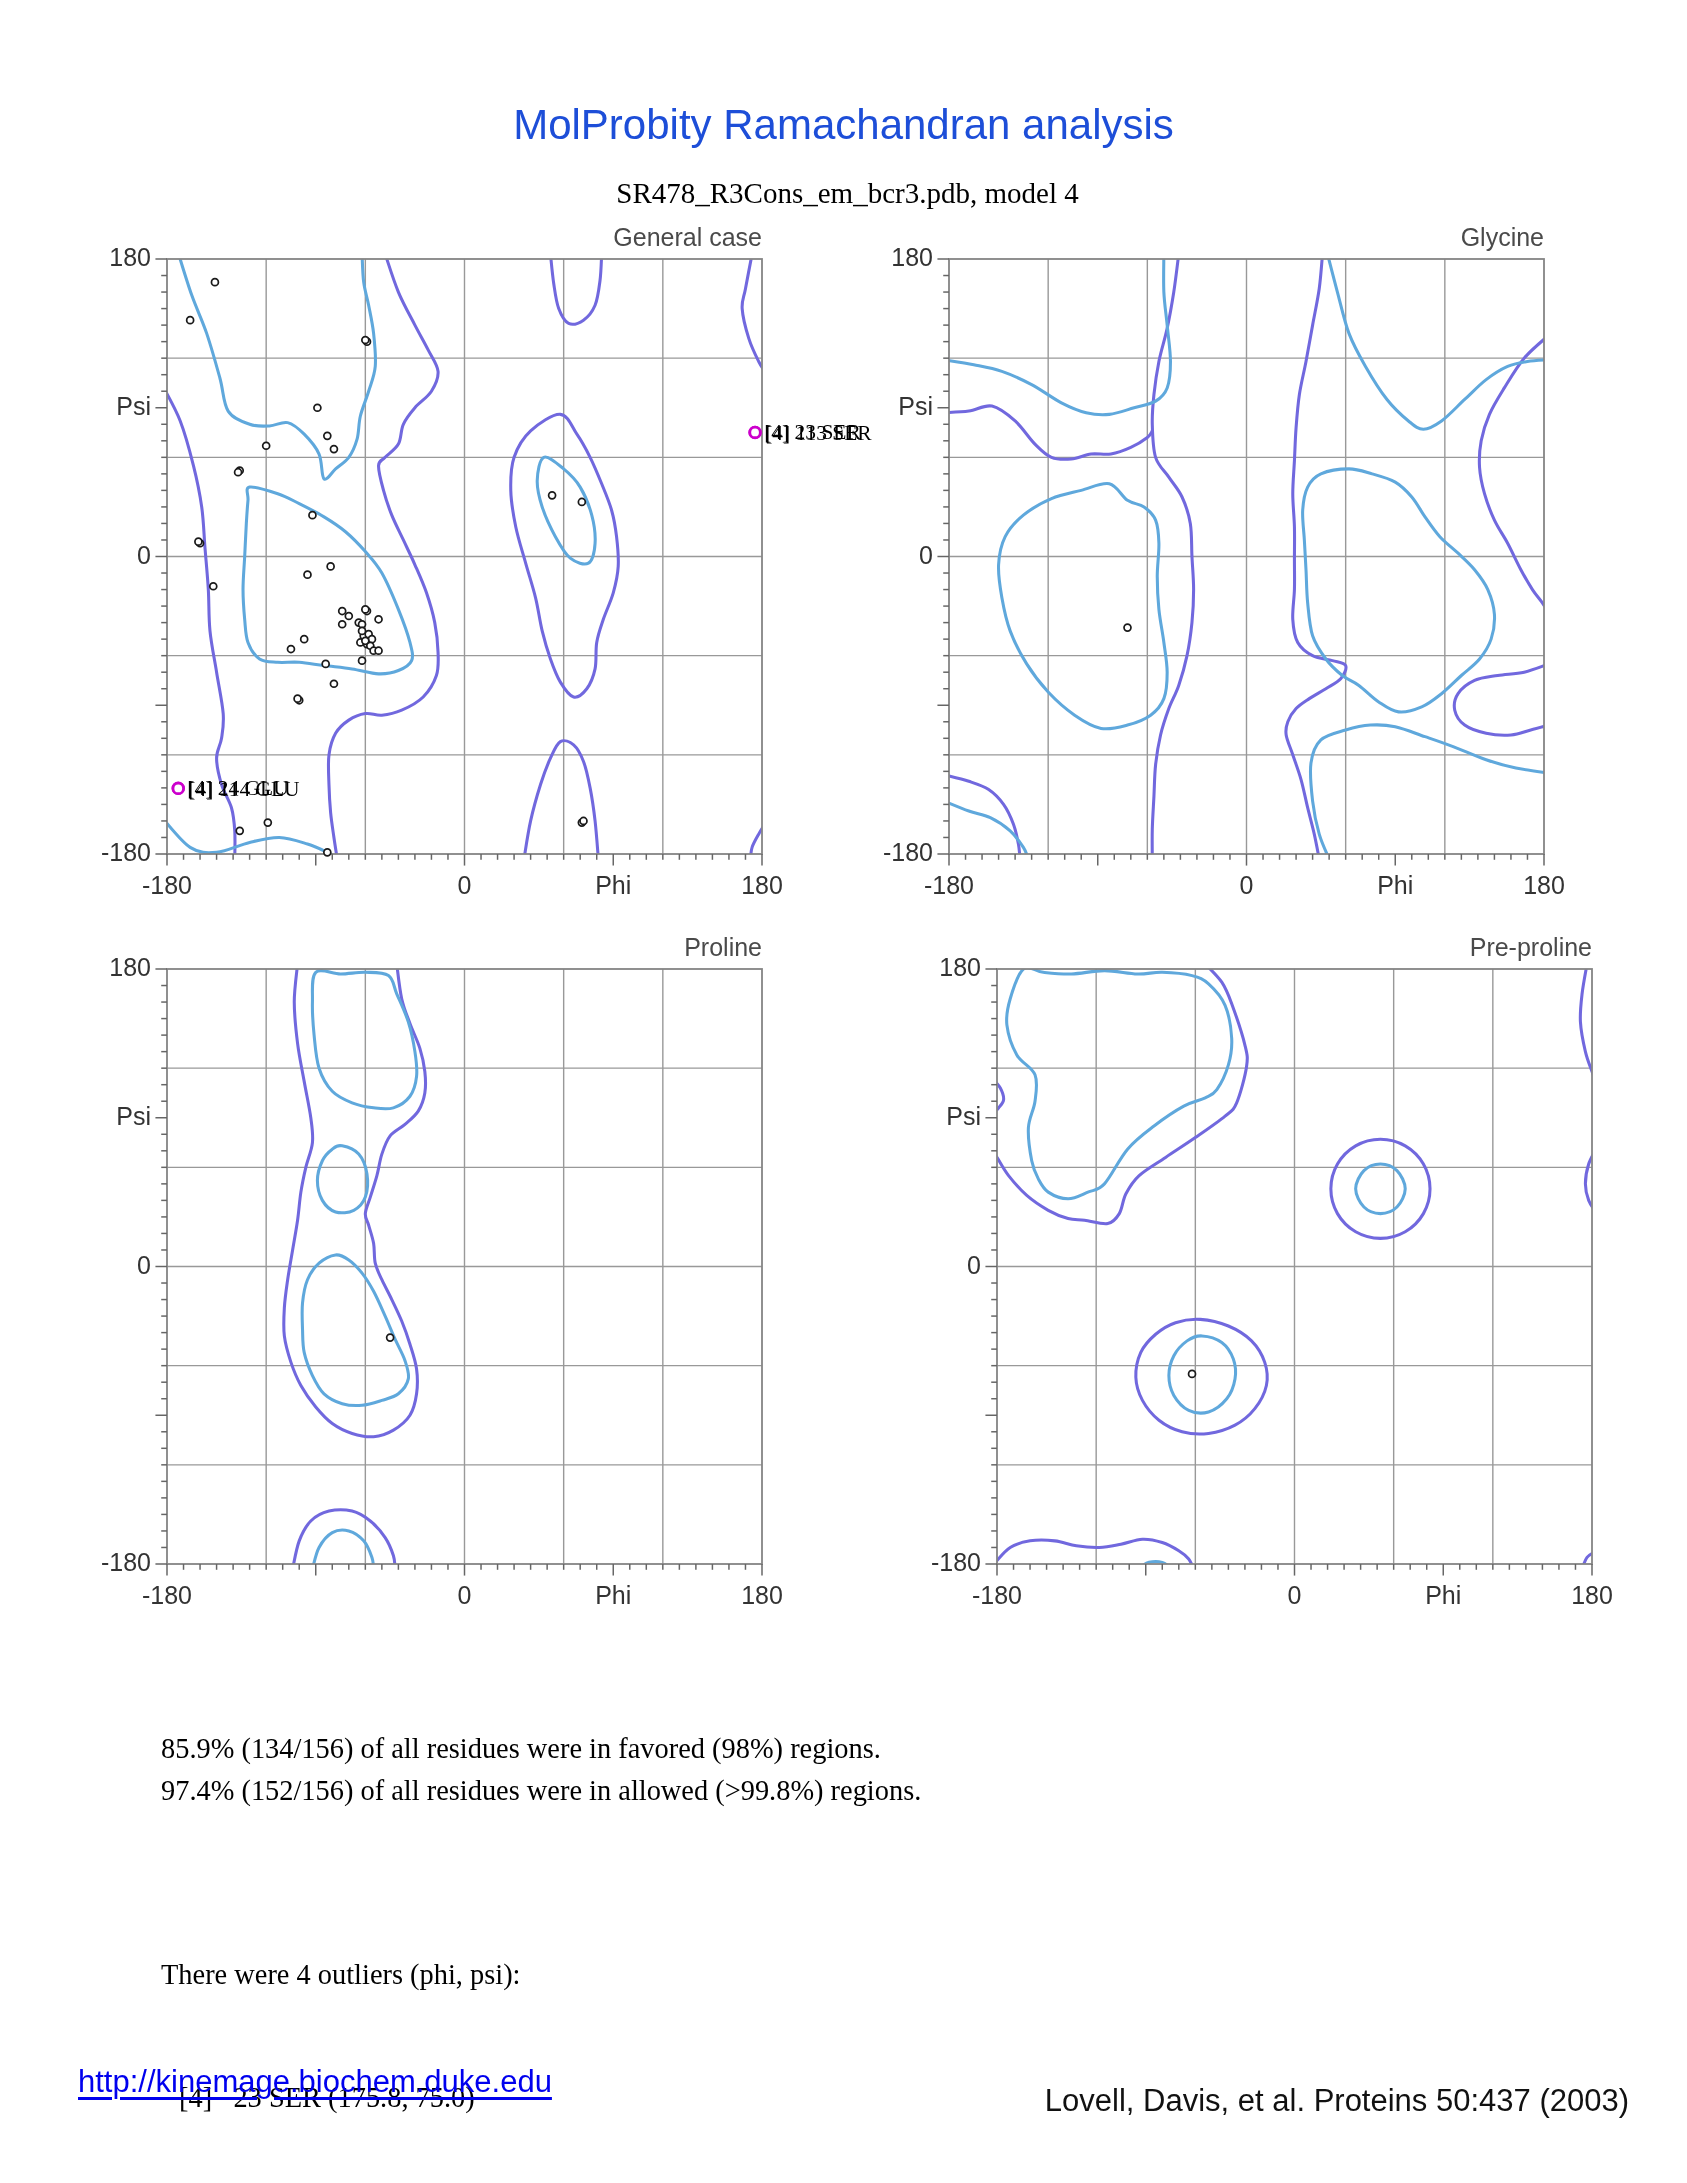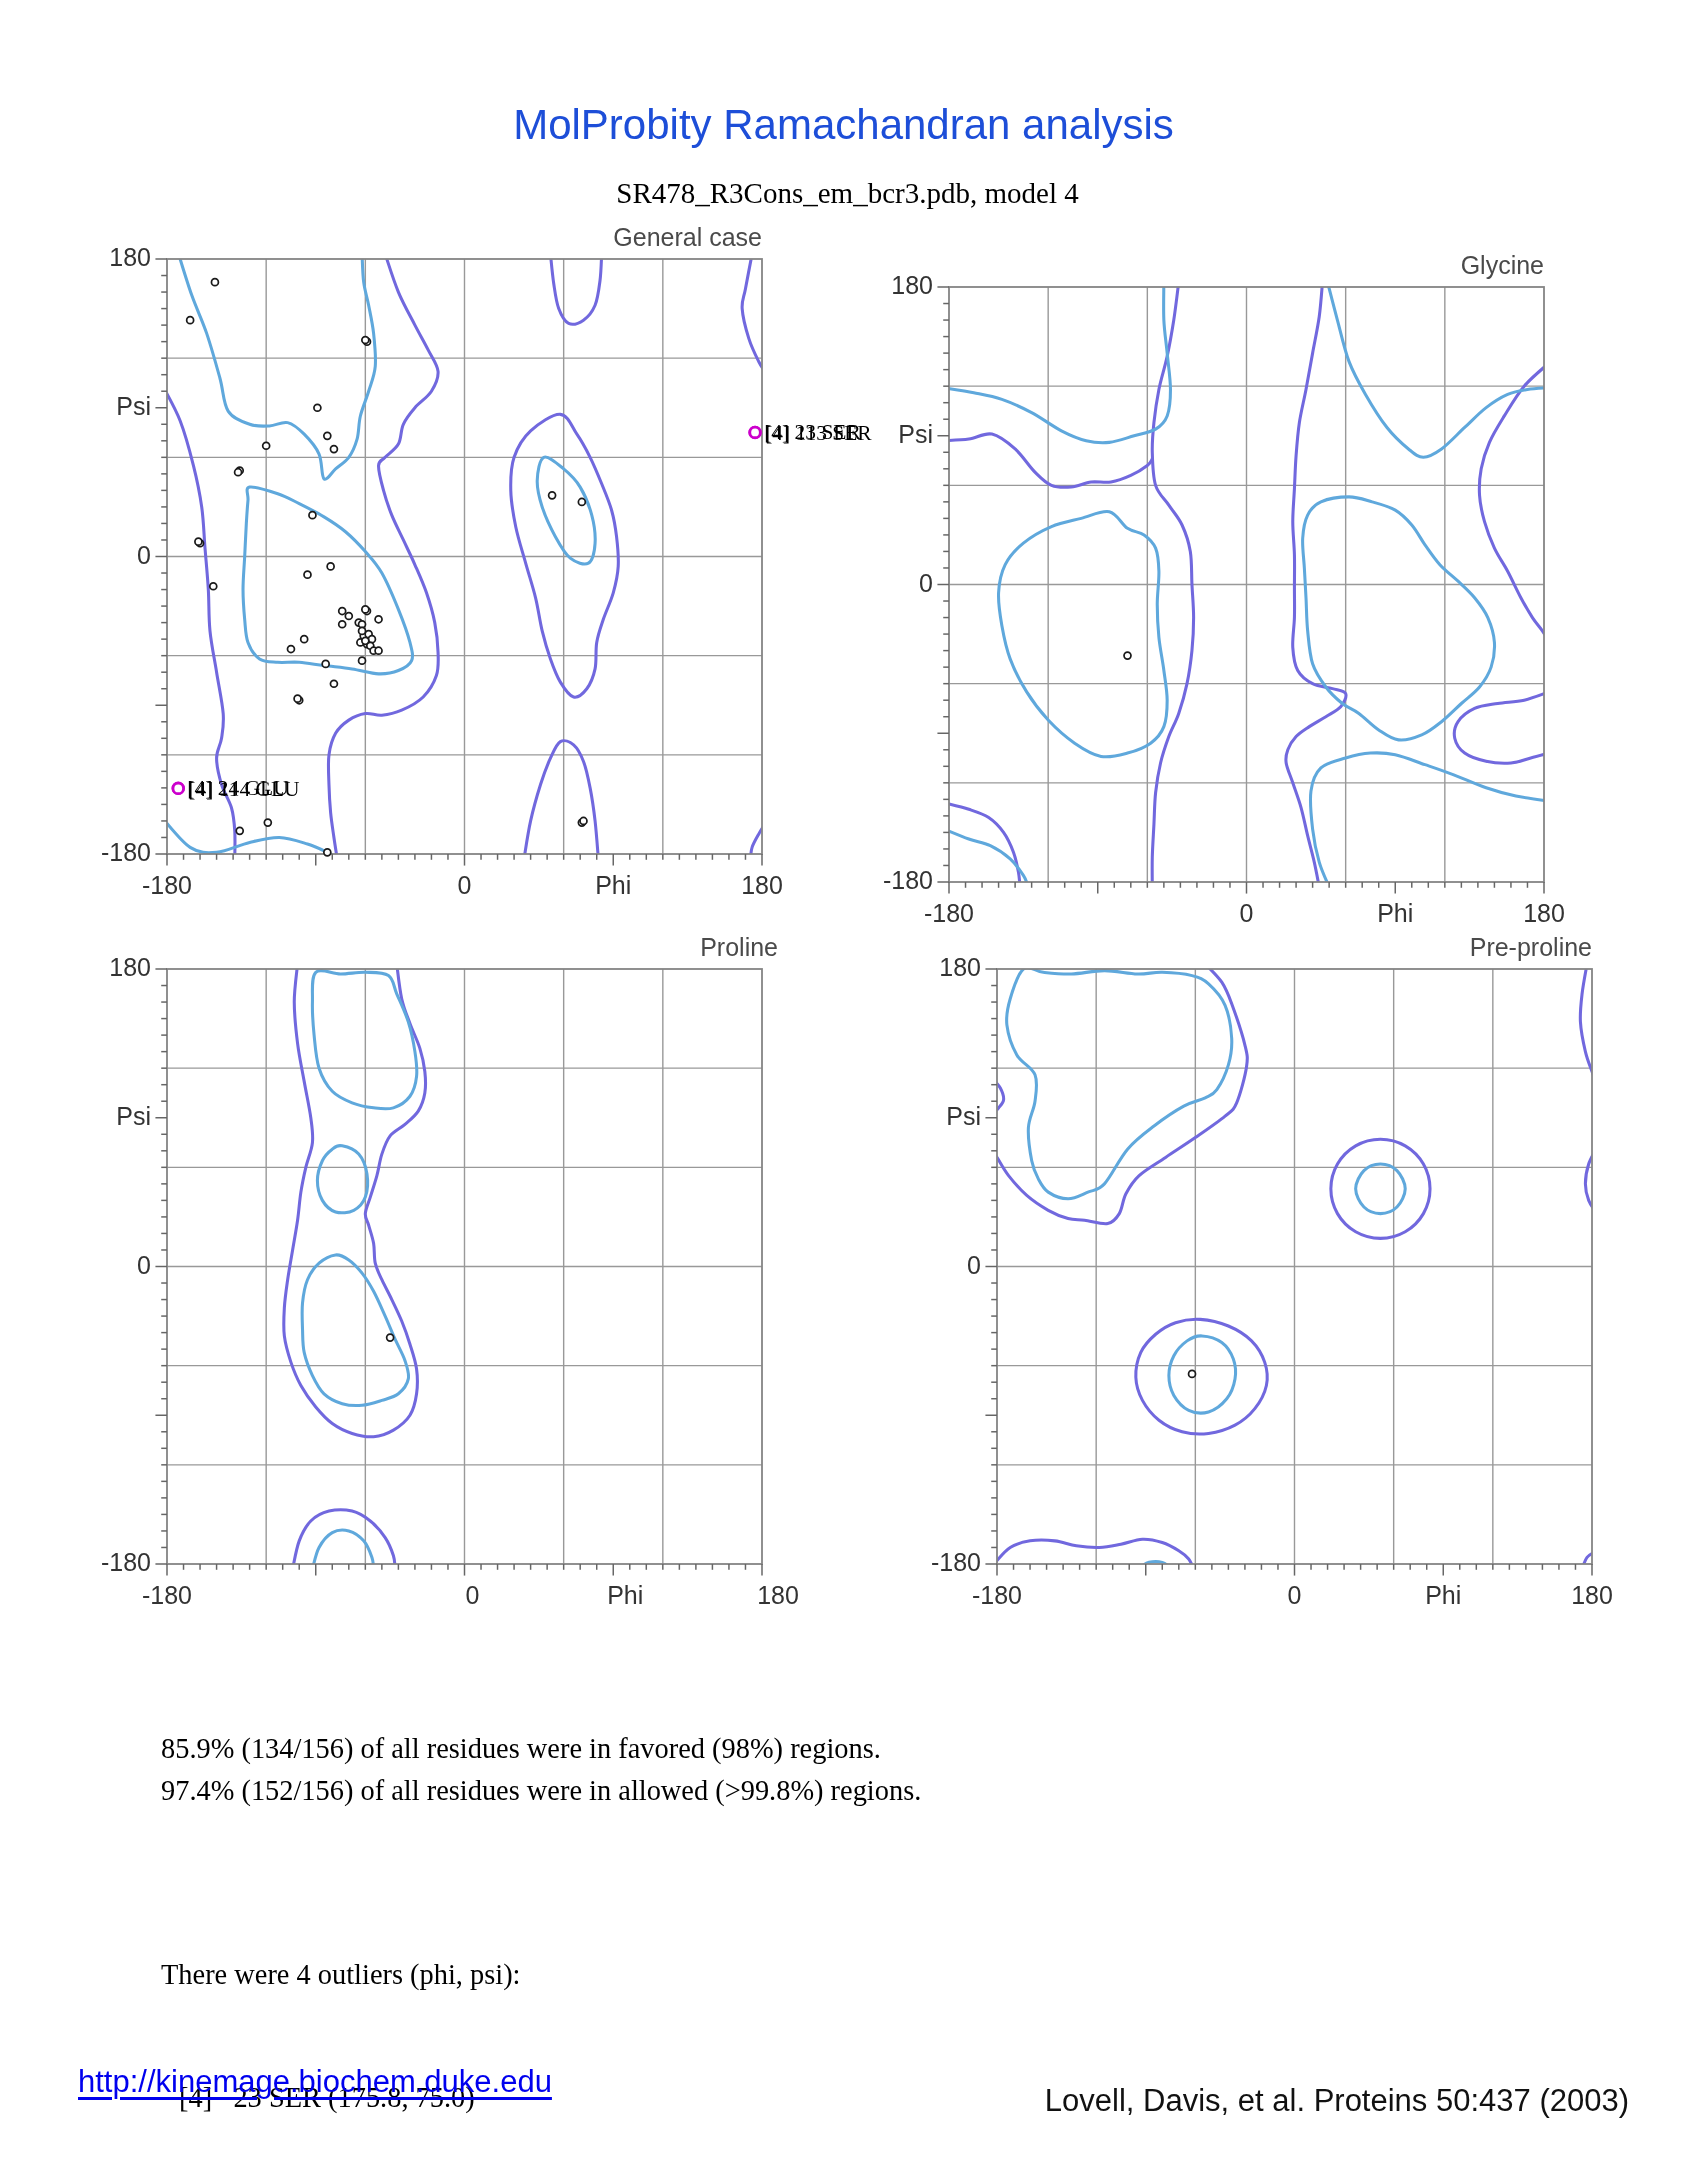--- a/index.html
+++ b/index.html
@@ -199,21 +199,21 @@
           <circle cx="6.800000000000011" cy="320.2" r="3.2" fill="#ffffff" stroke="#CC00CC" stroke-width="1.7"></circle>
           <circle cx="6.800000000000011" cy="320.3" r="3.2" fill="#ffffff" stroke="#CC00CC" stroke-width="1.7"></circle>
         </g>
         <text x="361.3" y="109.2" font-family="&quot;Liberation Serif&quot;, serif" font-size="13" fill="#000000">[4]  23 SER</text>
         <text x="361.9" y="109.5" font-family="&quot;Liberation Serif&quot;, serif" font-size="13" fill="#000000">[4]  113 SER</text>
         <text x="12.3" y="324.4" font-family="&quot;Liberation Serif&quot;, serif" font-size="13" fill="#000000">[4]  24 GLU</text>
         <text x="12.9" y="324.7" font-family="&quot;Liberation Serif&quot;, serif" font-size="13" fill="#000000">[4]  114 GLU</text>
       </svg>
   </div>
 
-  <div class="plot" style="left:949px;top:259px;margin-top:28px;">
+  <div class="plot" style="left:949px;top:259px;">
     <div class="plot-title">Glycine</div>
     <span class="ylab" style="top:0%;">180</span>
     <span class="ylab" style="top:25%;">Psi</span>
     <span class="ylab" style="top:50%;">0</span>
     <span class="ylab" style="top:100%;">-180</span>
     <span class="xlab" style="left:0%;">-180</span>
     <span class="xlab" style="left:50%;">0</span>
     <span class="xlab" style="left:75%;">Phi</span>
     <span class="xlab" style="left:100%;">180</span>
     <svg class="plot-svg" viewBox="0 0 360 360">
@@ -325,21 +325,21 @@
           <line x1="360" y1="360" x2="360" y2="367"></line>
           <line x1="0" y1="360" x2="-7" y2="360"></line>
         </g>
         <g>
           <circle cx="108" cy="223" r="2.1" fill="#ffffff" stroke="#1a1a1a" stroke-width="1.05"></circle>
         </g>
         <g></g>
       </svg>
   </div>
 
-  <div class="plot" style="left:167px;top:969px;padding-left:16px;">
+  <div class="plot" style="left:167px;top:969px;">
     <div class="plot-title">Proline</div>
     <span class="ylab" style="top:0%;">180</span>
     <span class="ylab" style="top:25%;">Psi</span>
     <span class="ylab" style="top:50%;">0</span>
     <span class="ylab" style="top:100%;">-180</span>
     <span class="xlab" style="left:0%;">-180</span>
     <span class="xlab" style="left:50%;">0</span>
     <span class="xlab" style="left:75%;">Phi</span>
     <span class="xlab" style="left:100%;">180</span>
     <svg class="plot-svg" viewBox="0 0 360 360">

